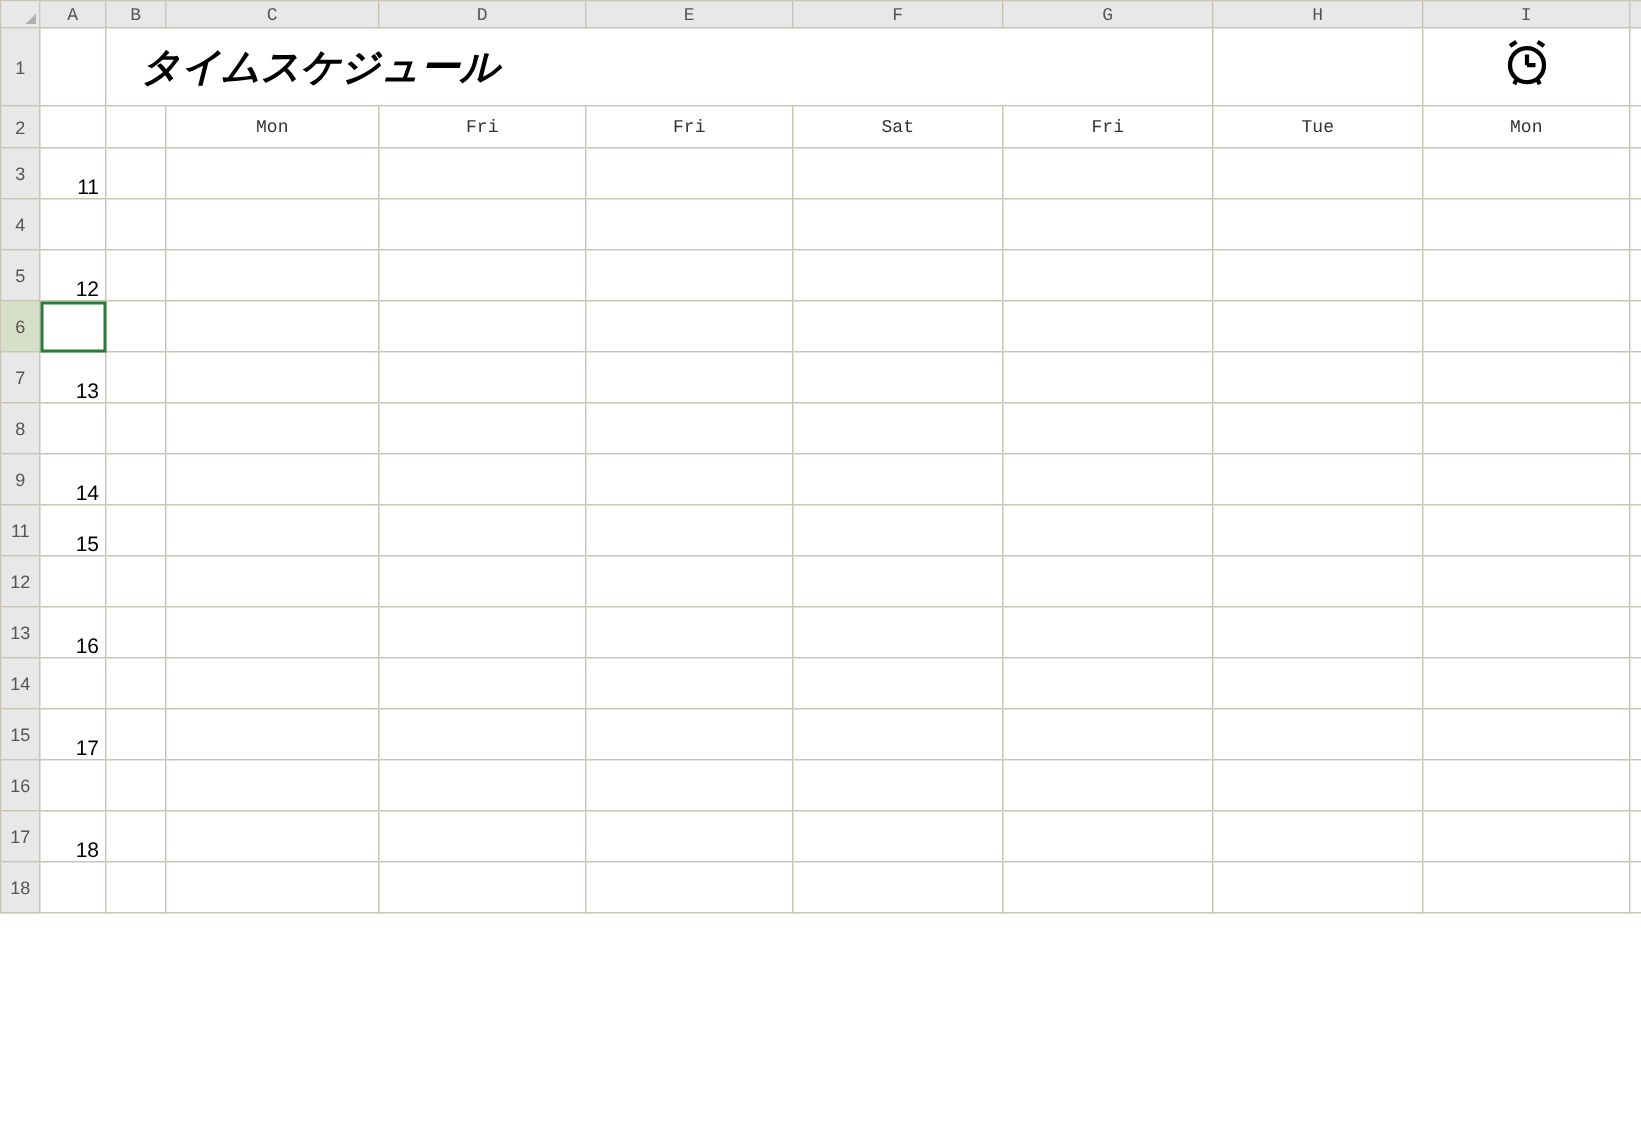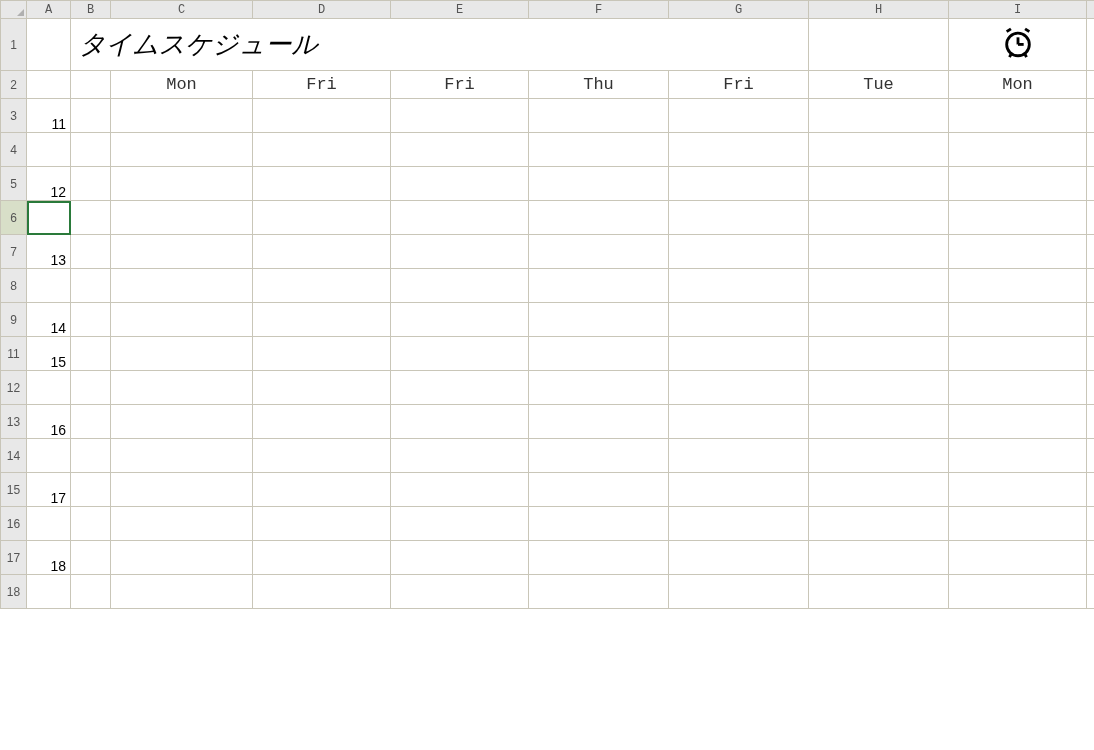--- a/index.html
+++ b/index.html
@@ -67,32 +67,32 @@
   }
   
   tr.r1 td.cell { height: 52px; }
   tr.r2 td.cell { height: 28px; }
   tr.last td.cell { height: 14px; border-bottom: none; }
   tr.last td.rowhdr { border-bottom: none; }
 
   .title {
     font-family: "MS PGothic","HGPGothicE","Meiryo",sans-serif;
     font-size: 26px;
-    font-weight: normal;
+    font-weight: bold;
     font-style: italic;
-    padding-left: 8px;
+    padding-left: 23px;
     vertical-align: middle;
   }
   .clockcell { text-align:center; vertical-align:middle; }
   .clockcell svg { display:inline-block; }
   
   .dayhdr {
     text-align: center;
     font-family: "Courier New", monospace;
-    font-size: 17px;
+    font-size: 12px;
     color: #333;
     vertical-align: middle;
   }
   .wk  { background: #d4e5e5; }
   .we  { background: #efd9d7; }
   
   .colA {
     text-align: right;
     padding-right: 4px;
     font-family: Arial, sans-serif;
@@ -158,21 +158,21 @@
     <td class="cell"></td>
   </tr>
 
   <tr class="r2">
     <td class="rowhdr">2</td>
     <td class="cell"></td>
     <td class="cell"></td>
     <td class="cell dayhdr wk">Mon</td>
     <td class="cell dayhdr wk">Fri</td>
     <td class="cell dayhdr wk">Fri</td>
-    <td class="cell dayhdr wk">Thu</td>
+    <td class="cell dayhdr wk">Sat</td>
     <td class="cell dayhdr wk">Fri</td>
     <td class="cell dayhdr we">Tue</td>
     <td class="cell dayhdr we">Mon</td>
     <td class="cell"></td>
   </tr>
 
   <tr>
     <td class="rowhdr">3</td>
     <td class="cell colA">11</td>
     <td class="cell"></td>

